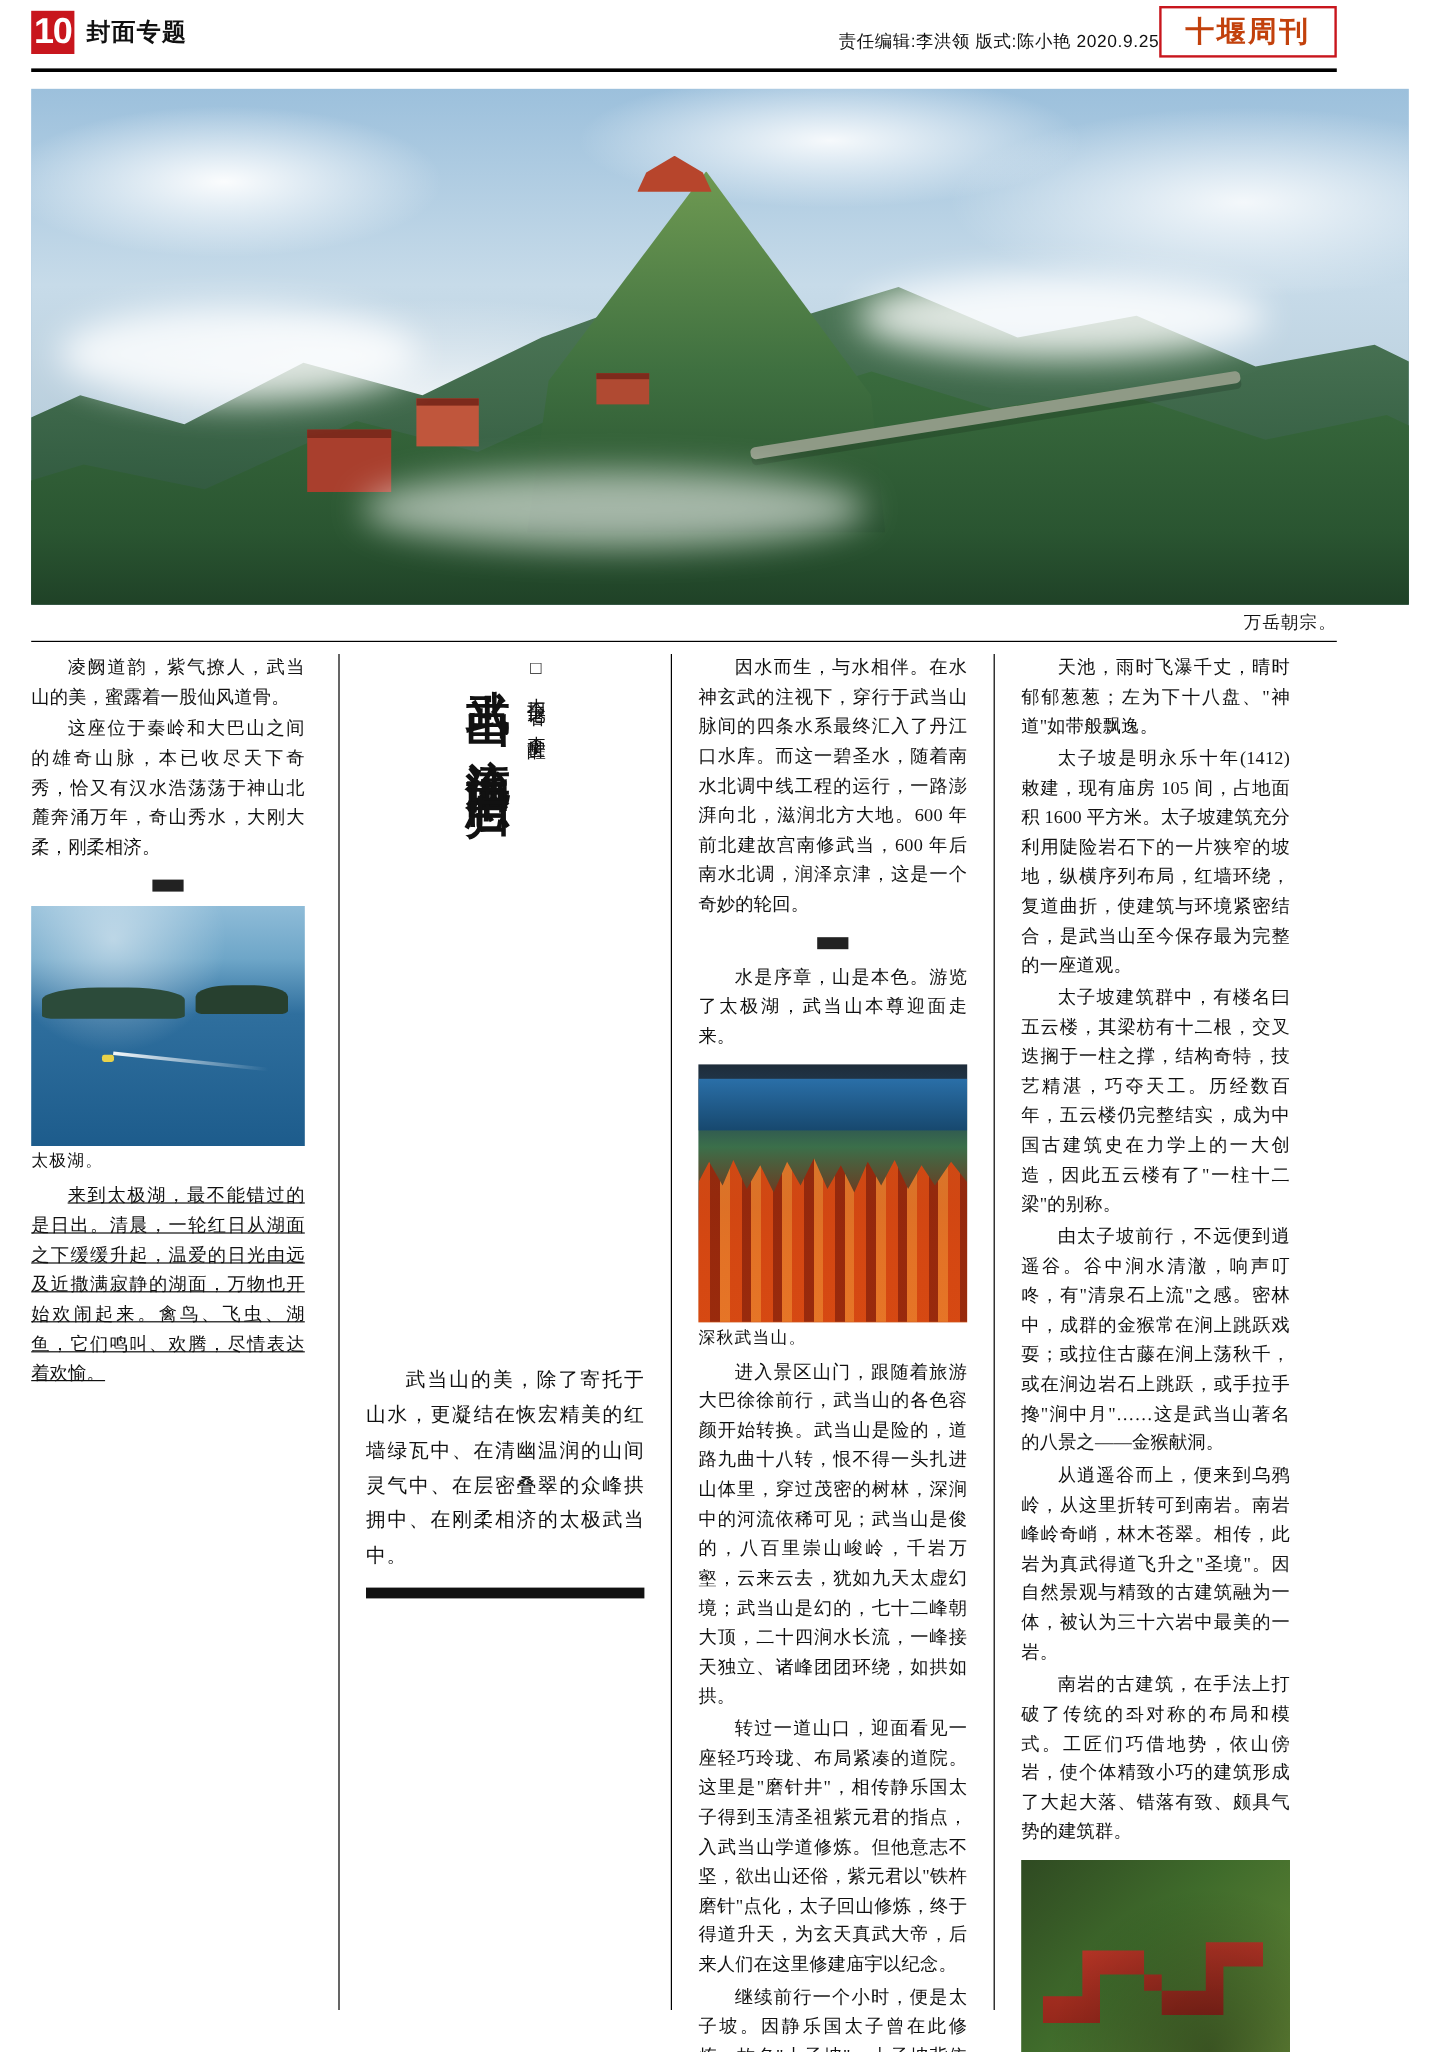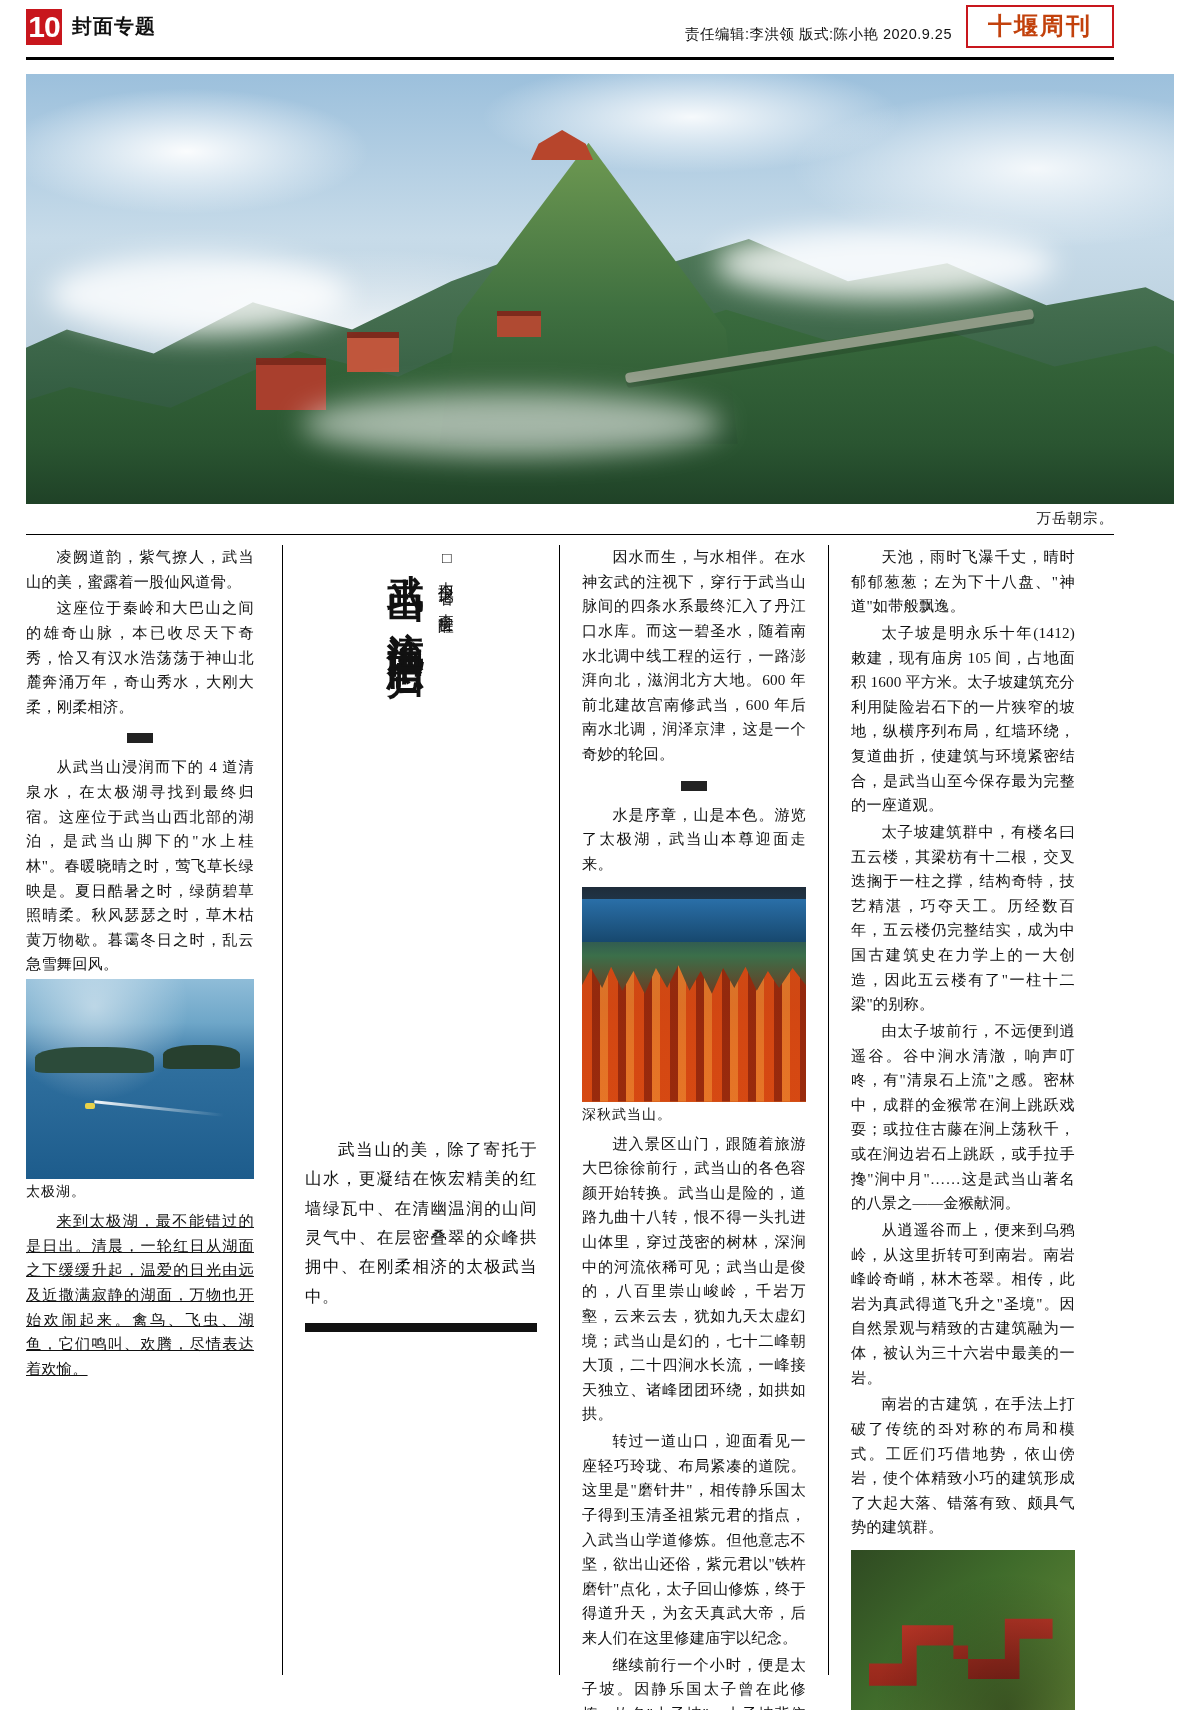--- a/index.html
+++ b/index.html
@@ -28,21 +28,21 @@
     font-weight:bold; font-size:30px;
     width:36px; height:36px; line-height:36px; text-align:center;
     letter-spacing:-1px;
   }
   .section-title {
     font-family:"Liberation Sans", sans-serif;
     font-weight:bold; font-size:20px;
     margin-left:10px; letter-spacing:1px;
   }
   .masthead-right {
-    margin-left:auto; display:flex; align-items:flex-end; gap:14px;
+    margin-left:auto; display:flex; align-items:flex-end; 
   }
   .credits {
     font-family:"Liberation Sans", sans-serif;
     font-size:14.5px; letter-spacing:0.5px; padding-bottom:4px;
     white-space:nowrap;
   }
   .brand {
     border:2px solid #c8161d;
     padding:3px 10px 4px 10px;
     min-width:148px; text-align:center;
@@ -245,21 +245,20 @@
     <div class="caption">万岳朝宗。</div>
     <div class="rule-under-hero"></div>
   </div>
 
   <div class="cols">
 
     <div class="col col-1">
       <p class="body">凌阙道韵，紫气撩人，武当山的美，蜜露着一股仙风道骨。</p>
       <p class="body">这座位于秦岭和大巴山之间的雄奇山脉，本已收尽天下奇秀，恰又有汉水浩荡荡于神山北麓奔涌万年，奇山秀水，大刚大柔，刚柔相济。</p>
       <div class="sec-mark"></div>
-      <p class="body">从武当山浸润而下的 4 道清泉水，在太极湖寻找到最终归宿。这座位于武当山西北部的湖泊，是武当山脚下的"水上桂林"。春暖晓晴之时，莺飞草长绿映是。夏日酷暑之时，绿荫碧草照晴柔。秋风瑟瑟之时，草木枯黄万物歇。暮霭冬日之时，乱云急雪舞回风。</p>
 
       <div class="photo ph-lake">
         <div class="isl"></div>
         <div class="isl2"></div>
         <div class="wake"></div>
         <div class="boat"></div>
       </div>
       <div class="photo-cap">太极湖。</div>
 
       <p class="body" style="margin-top:8px;text-decoration:underline;">来到太极湖，最不能错过的是日出。清晨，一轮红日从湖面之下缓缓升起，温爱的日光由远及近撒满寂静的湖面，万物也开始欢闹起来。禽鸟、飞虫、湖鱼，它们鸣叫、欢腾，尽情表达着欢愉。</p>

